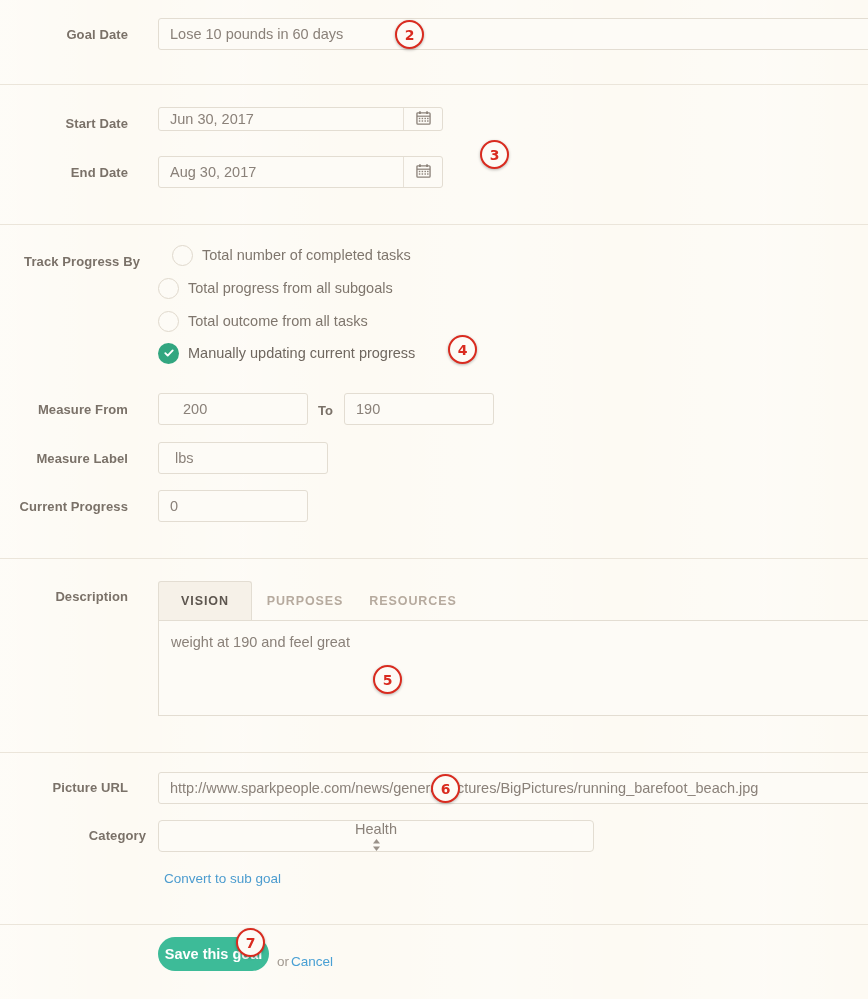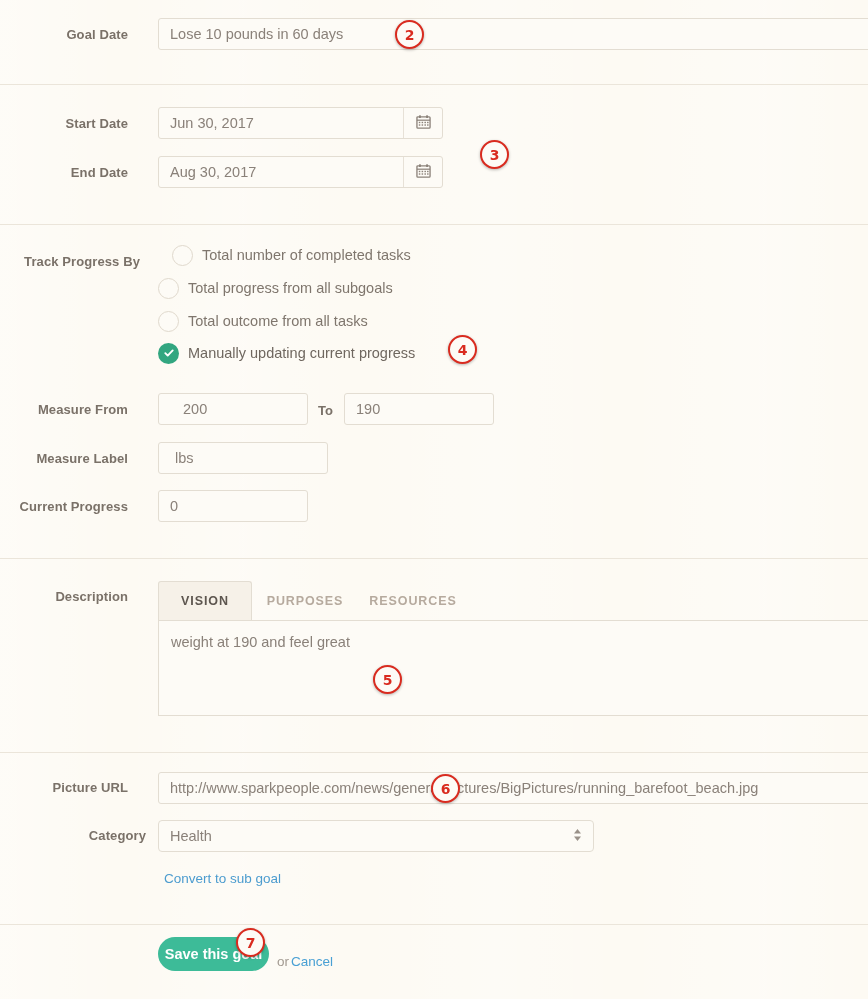--- a/index.html
+++ b/index.html
@@ -160,20 +160,21 @@
     box-sizing: border-box;
     background: #fdfbf6;
     border: 1px solid #e3ddd2;
     border-radius: 4px;
     display: flex;
     align-items: center;
     font-size: 14.5px;
     color: #8a8179;
     padding: 0 11px;
     justify-content: space-between;
+    flex-direction: column;
   }
 
   .link {
     position: absolute;
     font-size: 13.5px;
     color: #4c9ccf;
     text-decoration: none;
   }
   .link.cancel { color: #49a0d4; }
 
@@ -225,21 +226,21 @@
   <div class="divider" style="top:84px"></div>
   <div class="divider" style="top:224px"></div>
   <div class="divider" style="top:558px"></div>
   <div class="divider" style="top:752px"></div>
   <div class="divider" style="top:924px"></div>
 
   <div class="flabel" style="top:27px; left:0; width:128px;">Goal Date</div>
   <div class="inp" style="top:18px; left:158px; width:730px; height:32px;">Lose 10 pounds in 60 days</div>
 
   <div class="flabel" style="top:116px; left:0; width:128px;">Start Date</div>
-  <div class="datebox" style="top:107px; left:158px; width:285px; height:32px;">
+  <div class="datebox" style="top:107px; left:158px; width:285px; height:24px;">
     <div class="dval">Jun 30, 2017</div>
     <div class="dbtn">
       <span>
         <svg width="15" height="15" viewBox="0 0 16 16">
           <rect x="1" y="3" width="14" height="12" rx="1" fill="none" stroke="#8b8279" stroke-width="1.4"></rect>
           <rect x="3.2" y="1.2" width="2" height="3" rx="0.6" fill="#8b8279"></rect>
           <rect x="10.8" y="1.2" width="2" height="3" rx="0.6" fill="#8b8279"></rect>
           <line x1="1" y1="6.6" x2="15" y2="6.6" stroke="#8b8279" stroke-width="1.3"></line>
           <g fill="#8b8279">
             <rect x="3" y="8.3" width="1.6" height="1.5"></rect>

